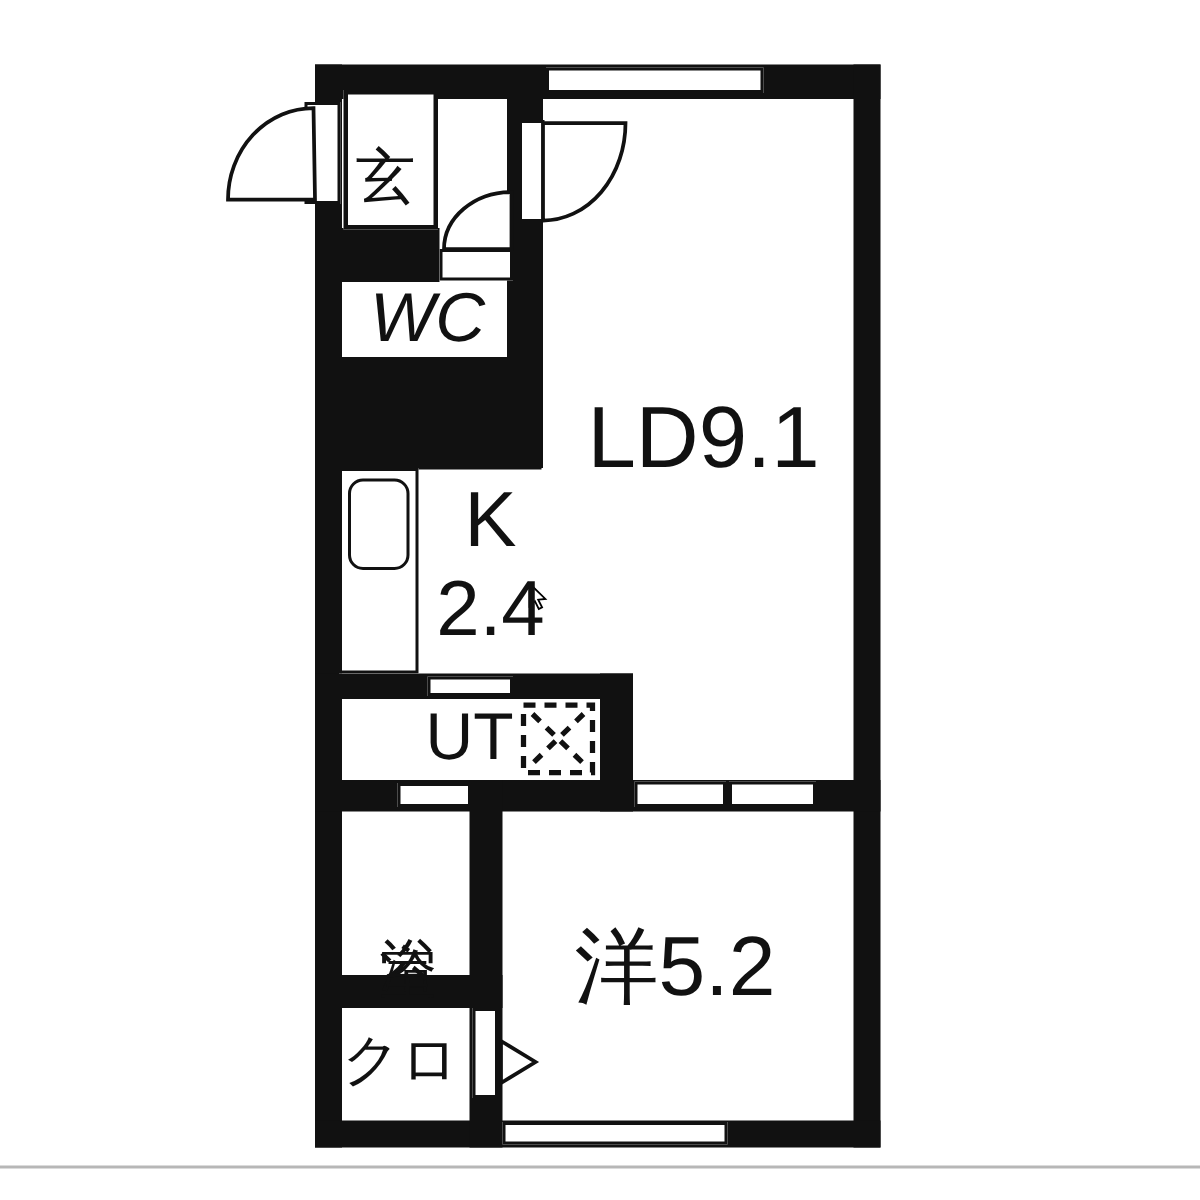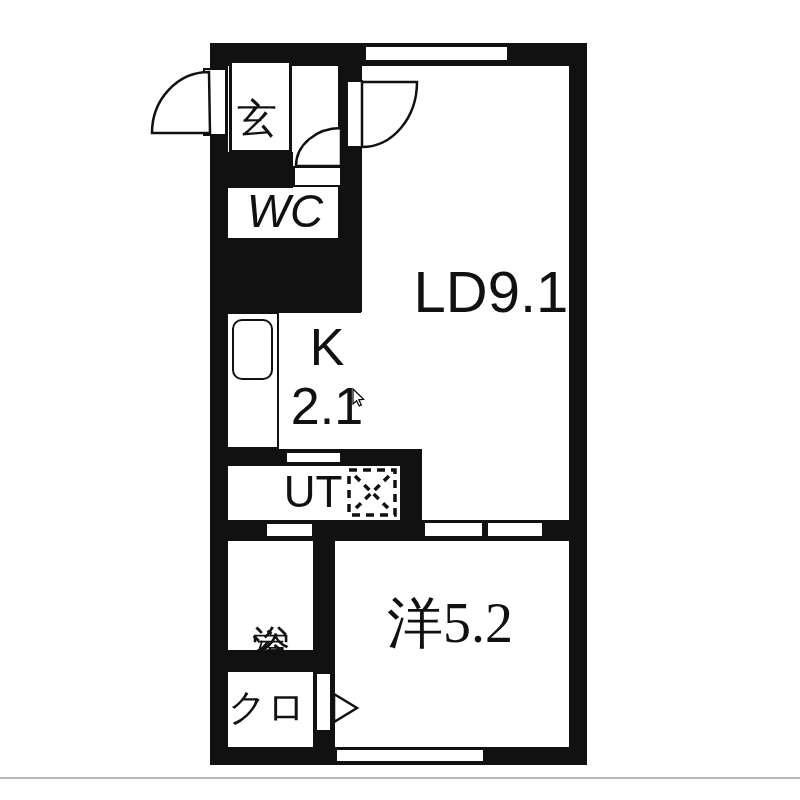--- a/index.html
+++ b/index.html
@@ -61,22 +61,22 @@
       <rect x="349" y="470" width="46" height="45" fill="none" stroke="#111111" stroke-width="3.5" stroke-dasharray="8 6"></rect>
       <line x1="355" y1="476" x2="389" y2="509" stroke="#111111" stroke-width="3.5" stroke-dasharray="7 6"></line>
       <line x1="389" y1="476" x2="355" y2="509" stroke="#111111" stroke-width="3.5" stroke-dasharray="7 6"></line>
     </g>
     <path d="M 334 694 L 357 708 L 334 722 Z" fill="#ffffff" stroke="#111111" stroke-width="2.5"></path>
     <path d="M 353 389 L 353 404 L 356.6 400.8 L 359.2 406 L 361.4 404.9 L 358.8 399.8 L 363.6 399.3 Z" fill="#ffffff" stroke="#000000" stroke-width="1.2"></path>
   </svg>
 
   <div class="label" style="left:257px;top:118px;font-size:40px;">玄</div>
   <div class="label" style="left:285px;top:211px;font-size:46px;font-style:italic;">WC</div>
-  <div class="label" style="left:491px;top:292px;font-size:58px;">LD9.1</div>
+  <div class="label" style="left:469px;top:292px;font-size:58px;">LD9.1</div>
   <div class="label" style="left:327px;top:347px;font-size:52px;">K</div>
-  <div class="label" style="left:327px;top:406px;font-size:52px;">2.1</div>
+  <div class="label" style="left:327px;top:406px;font-size:52px;">2.4</div>
   <div class="label" style="left:281px;top:492px;font-size:44px;margin-left:32px;">UT</div>
   <div class="label vert" style="left:271px;top:597px;font-size:38px;">浴室</div>
   <div class="label" style="left:267px;top:707px;font-size:38px;text-align:right;">クロ</div>
-  <div class="label" style="left:450px;top:623px;font-size:56px;font-family:Liberation Serif, serif;">洋5.2</div>
+  <div class="label" style="left:450px;top:644px;font-size:56px;">洋5.2</div>
 
   <div class="page-divider" style="background: rgb(183, 183, 183);"></div>
 </div>
 
 </body></html>

